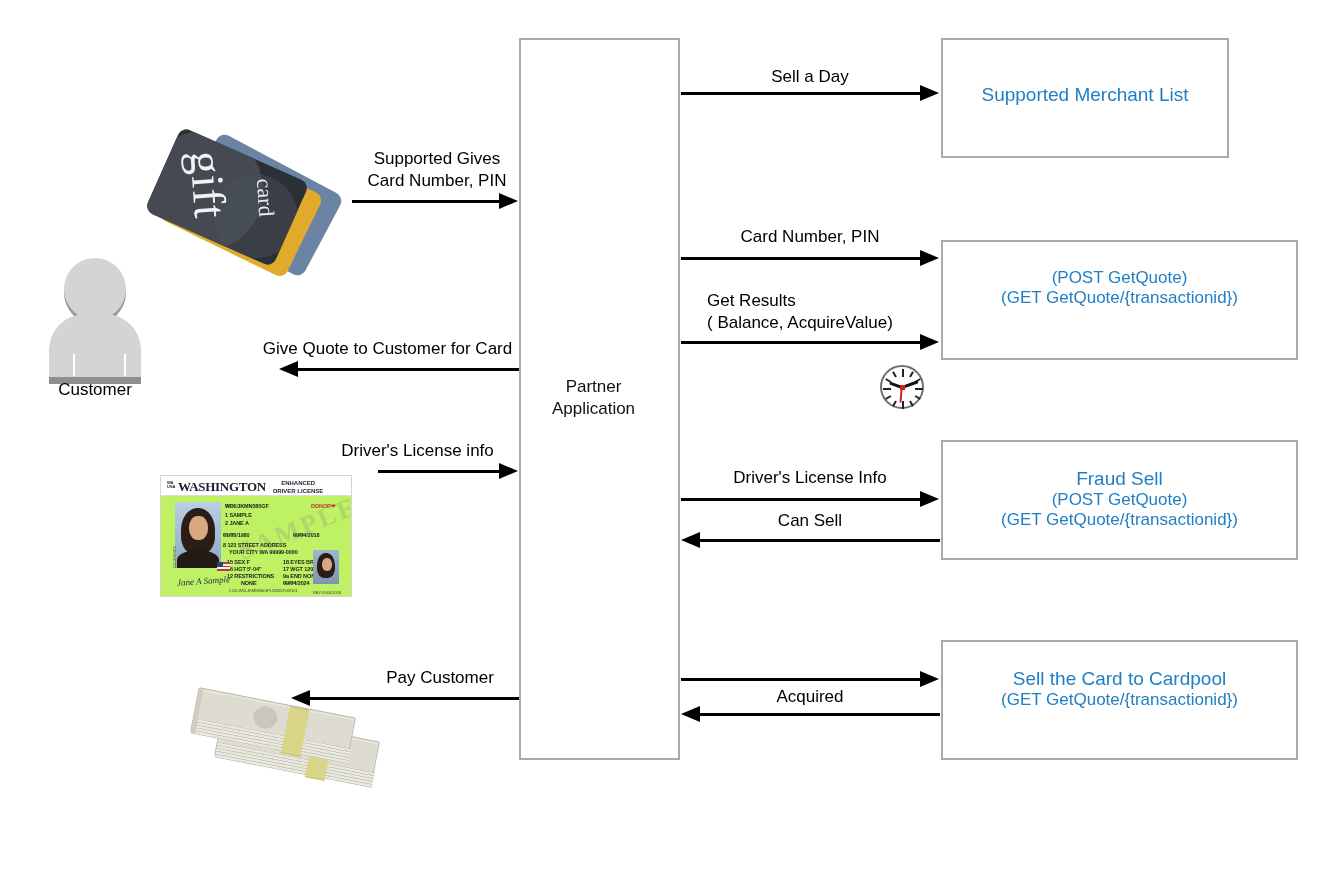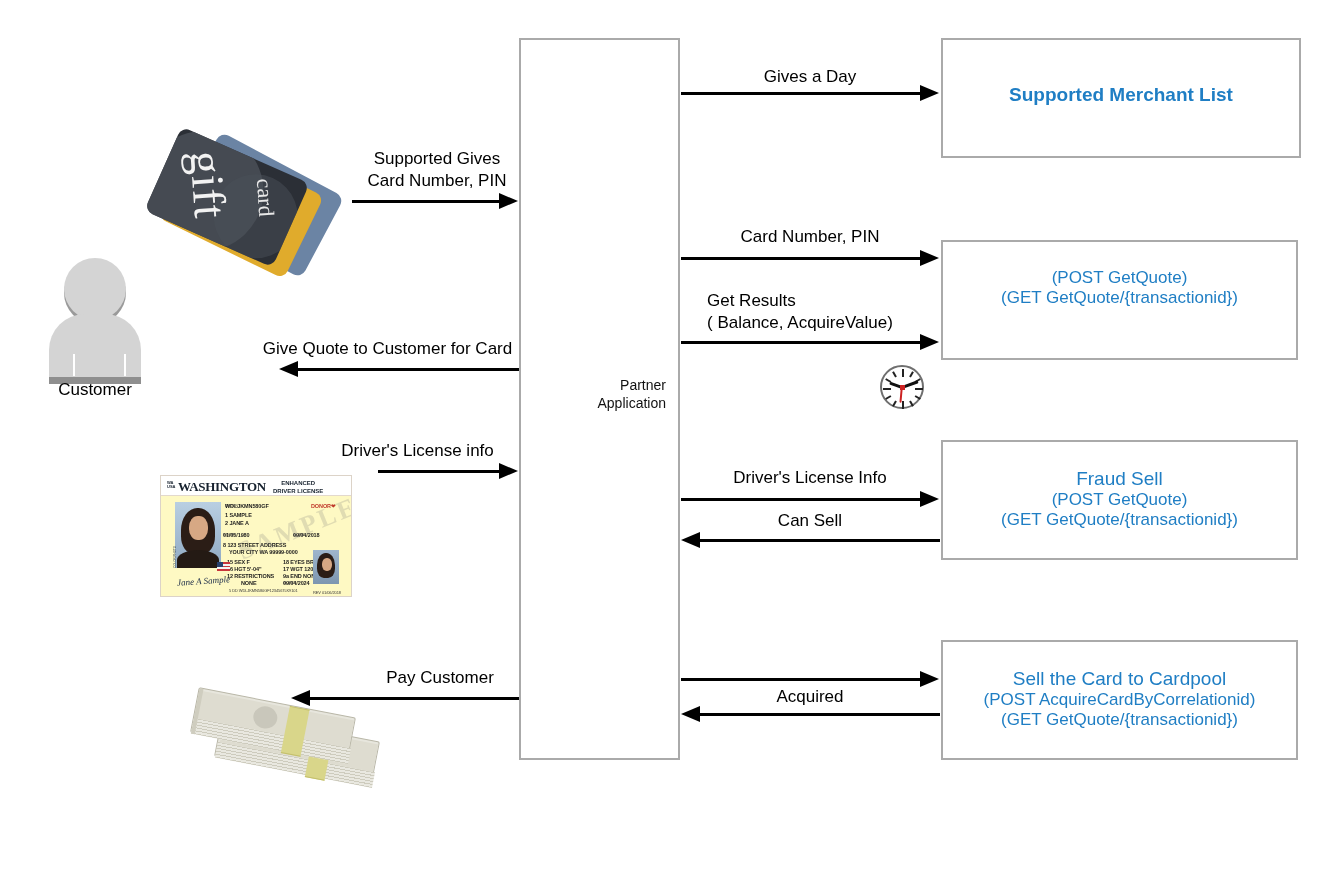--- a/index.html
+++ b/index.html
@@ -42,22 +42,22 @@
     color: #1f7ec4;
     font-size: 17px;
     white-space: nowrap;
   }
   .svc-sub.small {
     font-size: 13px;
   }
   .partner-label {
     position: absolute;
     left: 0; right: 12px;
-    text-align: right;
-    font-size: 14px;
+    text-align: center;
+    font-size: 17px;
     color: #111111;
     line-height: 1.3;
   }
 
   
   .arrow-line {
     position: absolute;
     height: 0;
     border-top: 3px solid #000000;
   }
@@ -149,21 +149,21 @@
   .gc-word-card {
     position: absolute;
     color: #e8e8e8;
     font-family: "Liberation Serif", serif;
     font-size: 22px;
   }
 
   
   .dl {
     position: absolute;
-    background: #fef9c3;
+    background: #bef264;
     border: 1px solid #dcd3c8;
     overflow: hidden;
     box-sizing: border-box;
     padding-left: 36px;
   }
   .dl-band {
     position: absolute;
     left: 0; right: 0; top: 0;
     height: 19px;
     background: #ffffff;
@@ -339,21 +339,21 @@
 
 <div id="canvas">
 
   <div class="box" style="left:519px; top:38px; width:161px; height:722px;">
     <div class="partner-label" style="top:336px;">
       <div>Partner</div>
       <div>Application</div>
     </div>
   </div>
 
-  <div class="box" style="left:941px; top:38px; width:360px; height:120px;font-weight:bold;">
+  <div class="box" style="left:941px; top:38px; width:288px; height:120px;">
     <div class="box-inner" style="top:44px;">
       <div class="svc-title">Supported Merchant List</div>
     </div>
   </div>
 
   <div class="box" style="left:941px; top:240px; width:357px; height:120px;">
     <div class="box-inner" style="top:26px;">
       <div class="svc-sub">(POST GetQuote)</div>
       <div class="svc-sub">(GET GetQuote/{transactionid})</div>
     </div>
@@ -363,21 +363,20 @@
     <div class="box-inner" style="top:26px;">
       <div class="svc-title">Fraud Sell</div>
       <div class="svc-sub">(POST GetQuote)</div>
       <div class="svc-sub">(GET GetQuote/{transactionid})</div>
     </div>
   </div>
 
   <div class="box" style="left:941px; top:640px; width:357px; height:120px;">
     <div class="box-inner" style="top:26px;">
       <div class="svc-title">Sell the Card to Cardpool</div>
-      <div class="svc-sub">(POST AcquireCardByCorrelationid)</div>
       <div class="svc-sub">(GET GetQuote/{transactionid})</div>
     </div>
   </div>
 
   <div class="abs" style="left:40px; top:258px; width:110px; height:140px;">
     <div class="actor-head-shadow" style="left:24px; top:4px;"></div>
     <div class="actor-head" style="left:24px; top:0px;"></div>
     <div class="actor-body" style="left:9px; top:56px;"></div>
     <div class="actor-notch" style="left:33px; top:96px;"></div>
     <div class="actor-notch" style="left:84px; top:96px;"></div>
@@ -495,21 +494,21 @@
     <div class="tick" style="transform:rotate(240deg);"></div>
     <div class="tick major" style="transform:rotate(270deg);"></div>
     <div class="tick" style="transform:rotate(300deg);"></div>
     <div class="tick" style="transform:rotate(330deg);"></div>
     <div class="hand" style="left:20px; top:19px; width:13px; height:3px; transform:rotate(200deg);"></div>
     <div class="hand" style="left:20px; top:19px; width:17px; height:2.5px; transform:rotate(340deg);"></div>
     <div class="hand second" style="left:20px; top:20px; width:15px; height:1.5px; transform:rotate(95deg);"></div>
     <div class="clock-pin"></div>
   </div>
 
-  <div class="flow-label center" style="left:680px; top:66px; width:260px;">Gives a Day</div>
+  <div class="flow-label center" style="left:680px; top:66px; width:260px;">Sell a Day</div>
   <div class="arrow-line" style="left:681px; top:92px; width:241px;"></div>
   <div class="arrow-head right" style="left:920px; top:85px;"></div>
 
   <div class="flow-label center" style="left:352px; top:148px; width:170px;">Supported Gives</div>
   <div class="flow-label center" style="left:352px; top:170px; width:170px;">Card Number, PIN</div>
   <div class="arrow-line" style="left:352px; top:200px; width:148px;"></div>
   <div class="arrow-head right" style="left:499px; top:193px;"></div>
 
   <div class="flow-label center" style="left:680px; top:226px; width:260px;">Card Number, PIN</div>
   <div class="arrow-line" style="left:681px; top:257px; width:241px;"></div>

